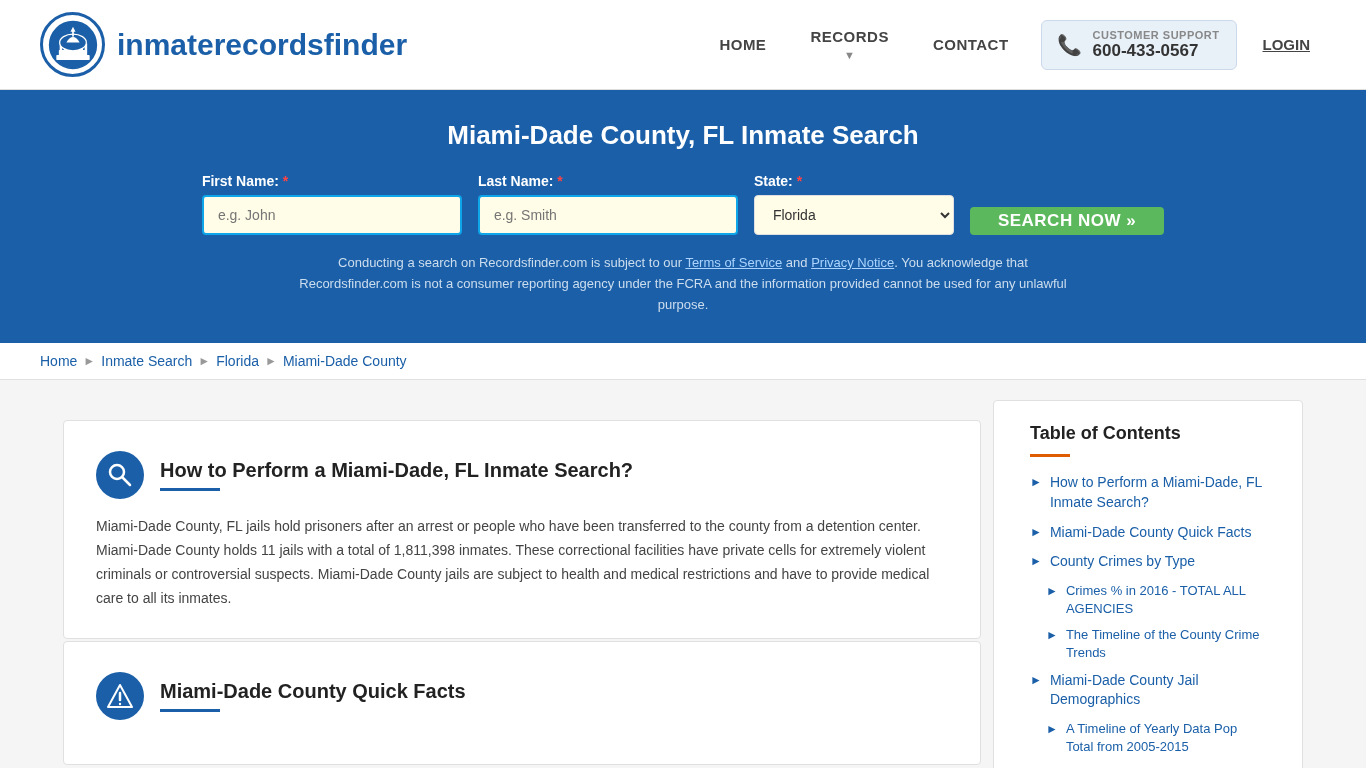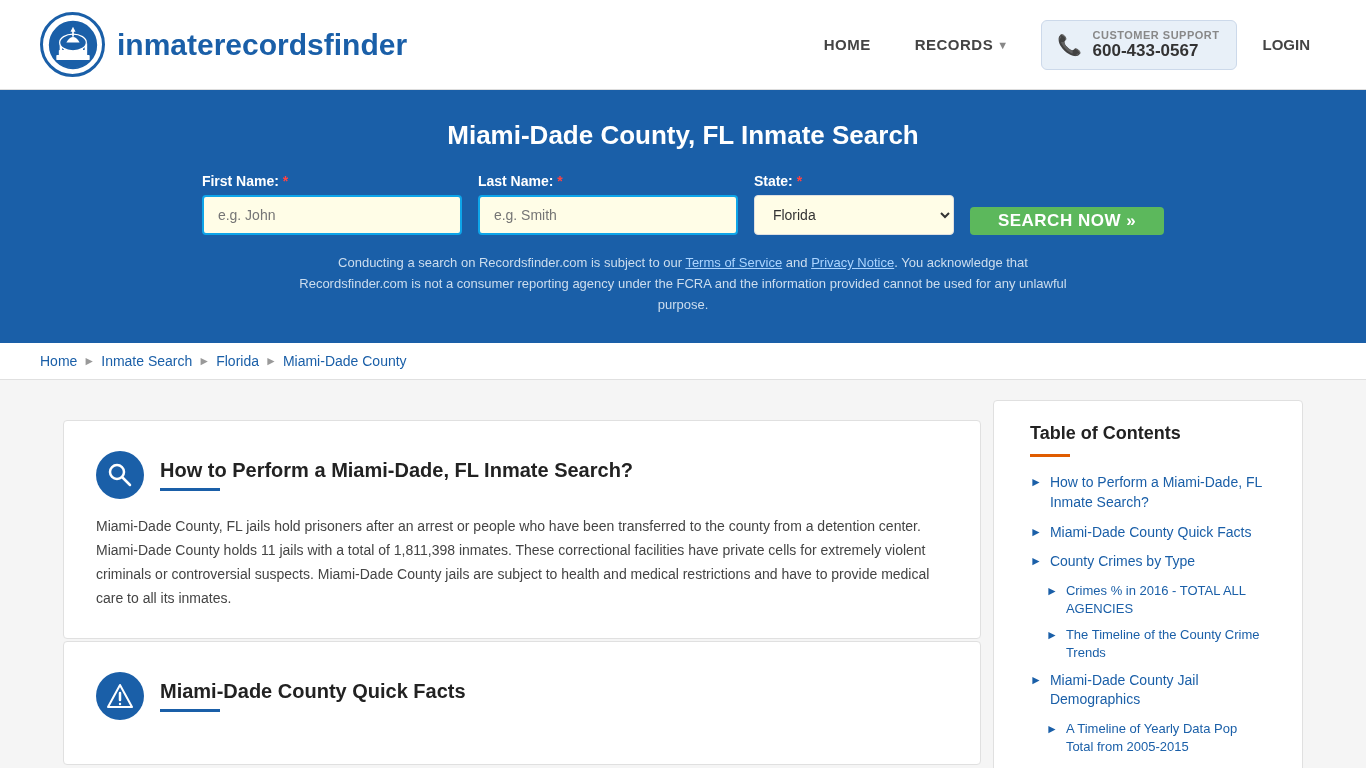--- a/index.html
+++ b/index.html
@@ -43,41 +43,42 @@
       padding: 10px 22px;
       font-size: 15px;
       font-weight: 700;
       color: #444;
       cursor: pointer;
       letter-spacing: 0.5px;
       display: flex;
       align-items: center;
       gap: 5px;
     }
-    .nav-records { display: flex; align-items: center; gap: 4px; }
+    .nav-records { display: flex; align-items: center; gap: 4px; flex-direction: column; }
     .chevron-down { font-size: 11px; color: #888; }
     .support-box {
       background: #e8f0f8;
       border: 1px solid #ccd9ea;
       border-radius: 6px;
       padding: 8px 16px;
       display: flex;
       align-items: center;
       gap: 10px;
       margin: 0 10px;
     }
     .support-icon { font-size: 20px; color: #1a5fa8; }
     .support-text { font-size: 11px; color: #888; font-weight: 600; letter-spacing: 0.5px; }
     .support-number { font-size: 17px; font-weight: 700; color: #333; }
     .login-btn {
       font-size: 15px;
       font-weight: 700;
       color: #444;
       cursor: pointer;
       padding: 10px 16px;
+      text-decoration: underline;
     }
 
     
     .search-banner {
       background: #1a5fa8;
       padding: 30px 40px 28px;
       text-align: center;
     }
     .search-banner h1 {
       color: #fff;
@@ -301,20 +302,21 @@
       <span>inmaterecords</span><strong><span style="color:#1a5fa8;">finder</span></strong>
     </div>
   </div>
 
   <nav class="nav-area">
     <div class="nav-item">HOME</div>
     <div class="nav-item nav-records">
       <span>RECORDS</span>
       <span class="chevron-down">▼</span>
     </div>
+    <div class="nav-item">CONTACT</div>
     <div class="support-box">
       <span class="support-icon">📞</span>
       <div>
         <div class="support-text">CUSTOMER SUPPORT</div>
         <div class="support-number">600-433-0567</div>
       </div>
     </div>
     <div class="login-btn">LOGIN</div>
   </nav>
 </header>

